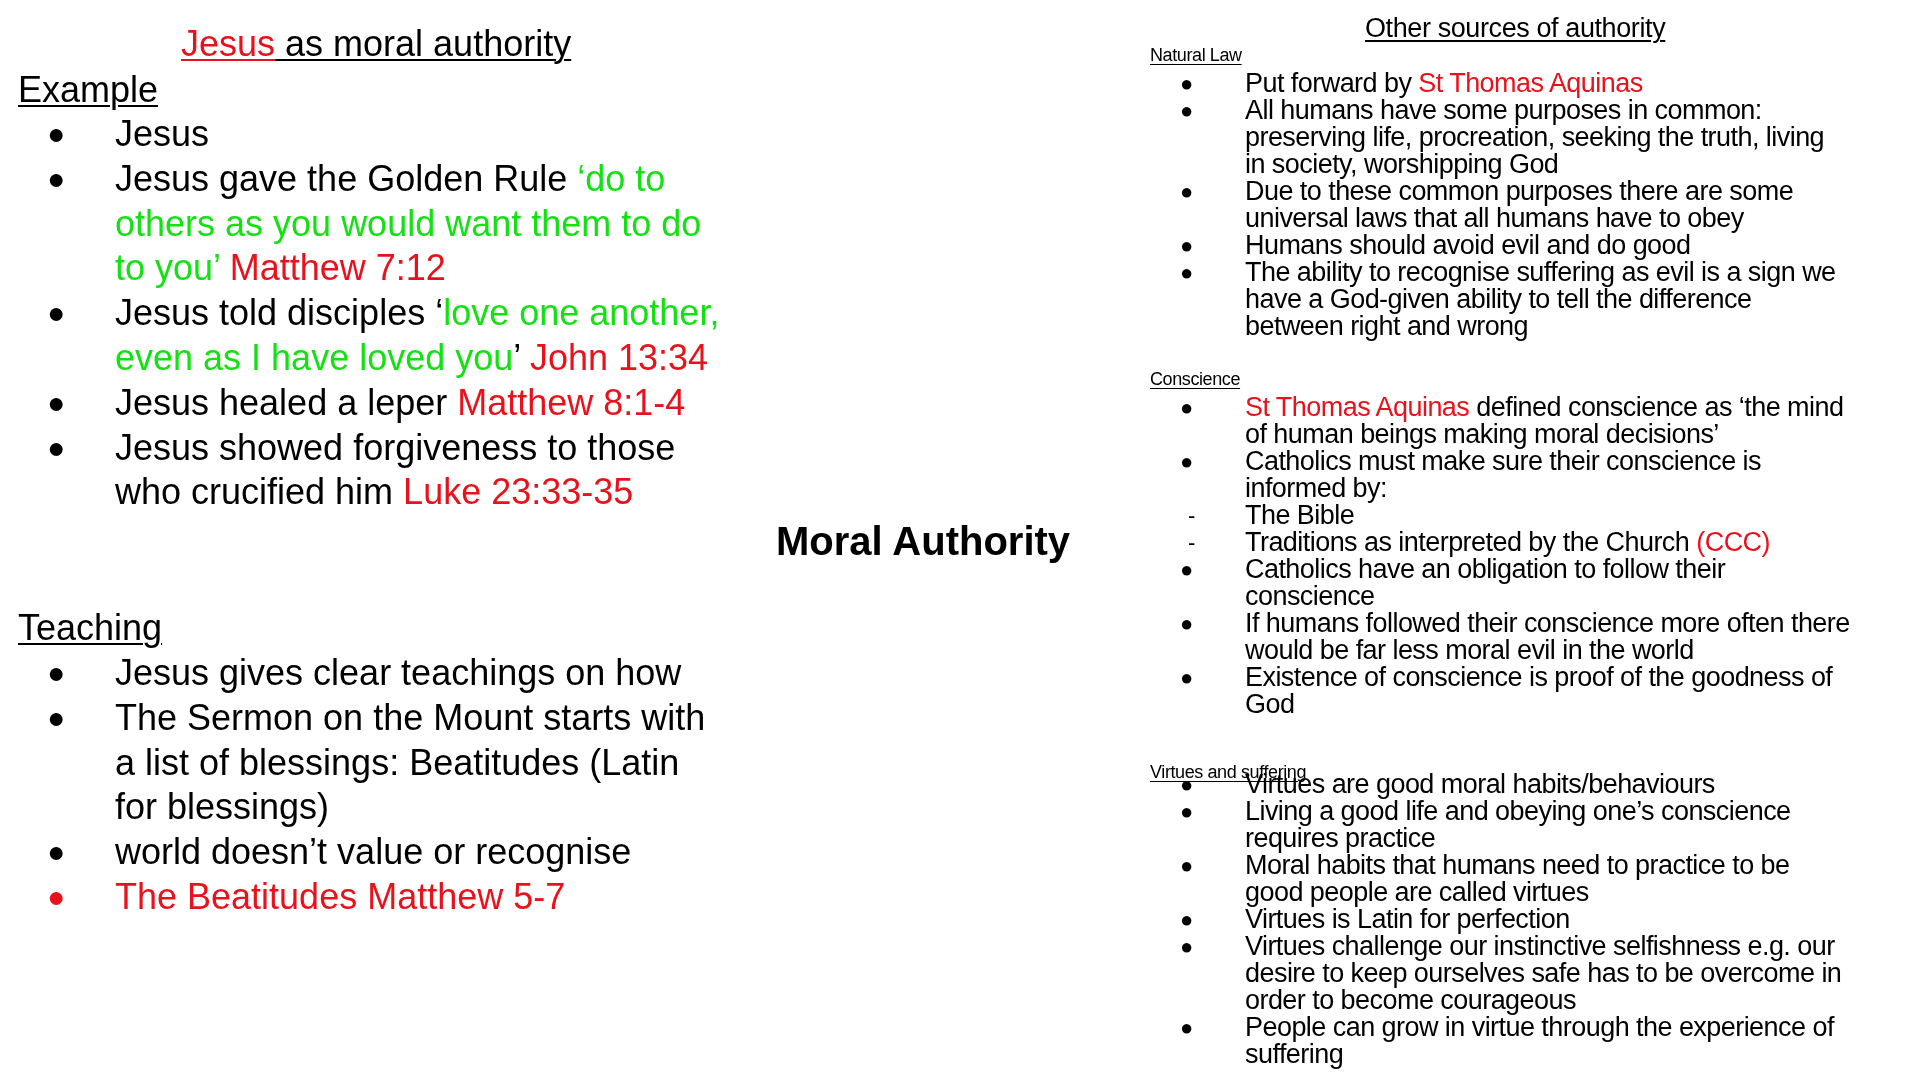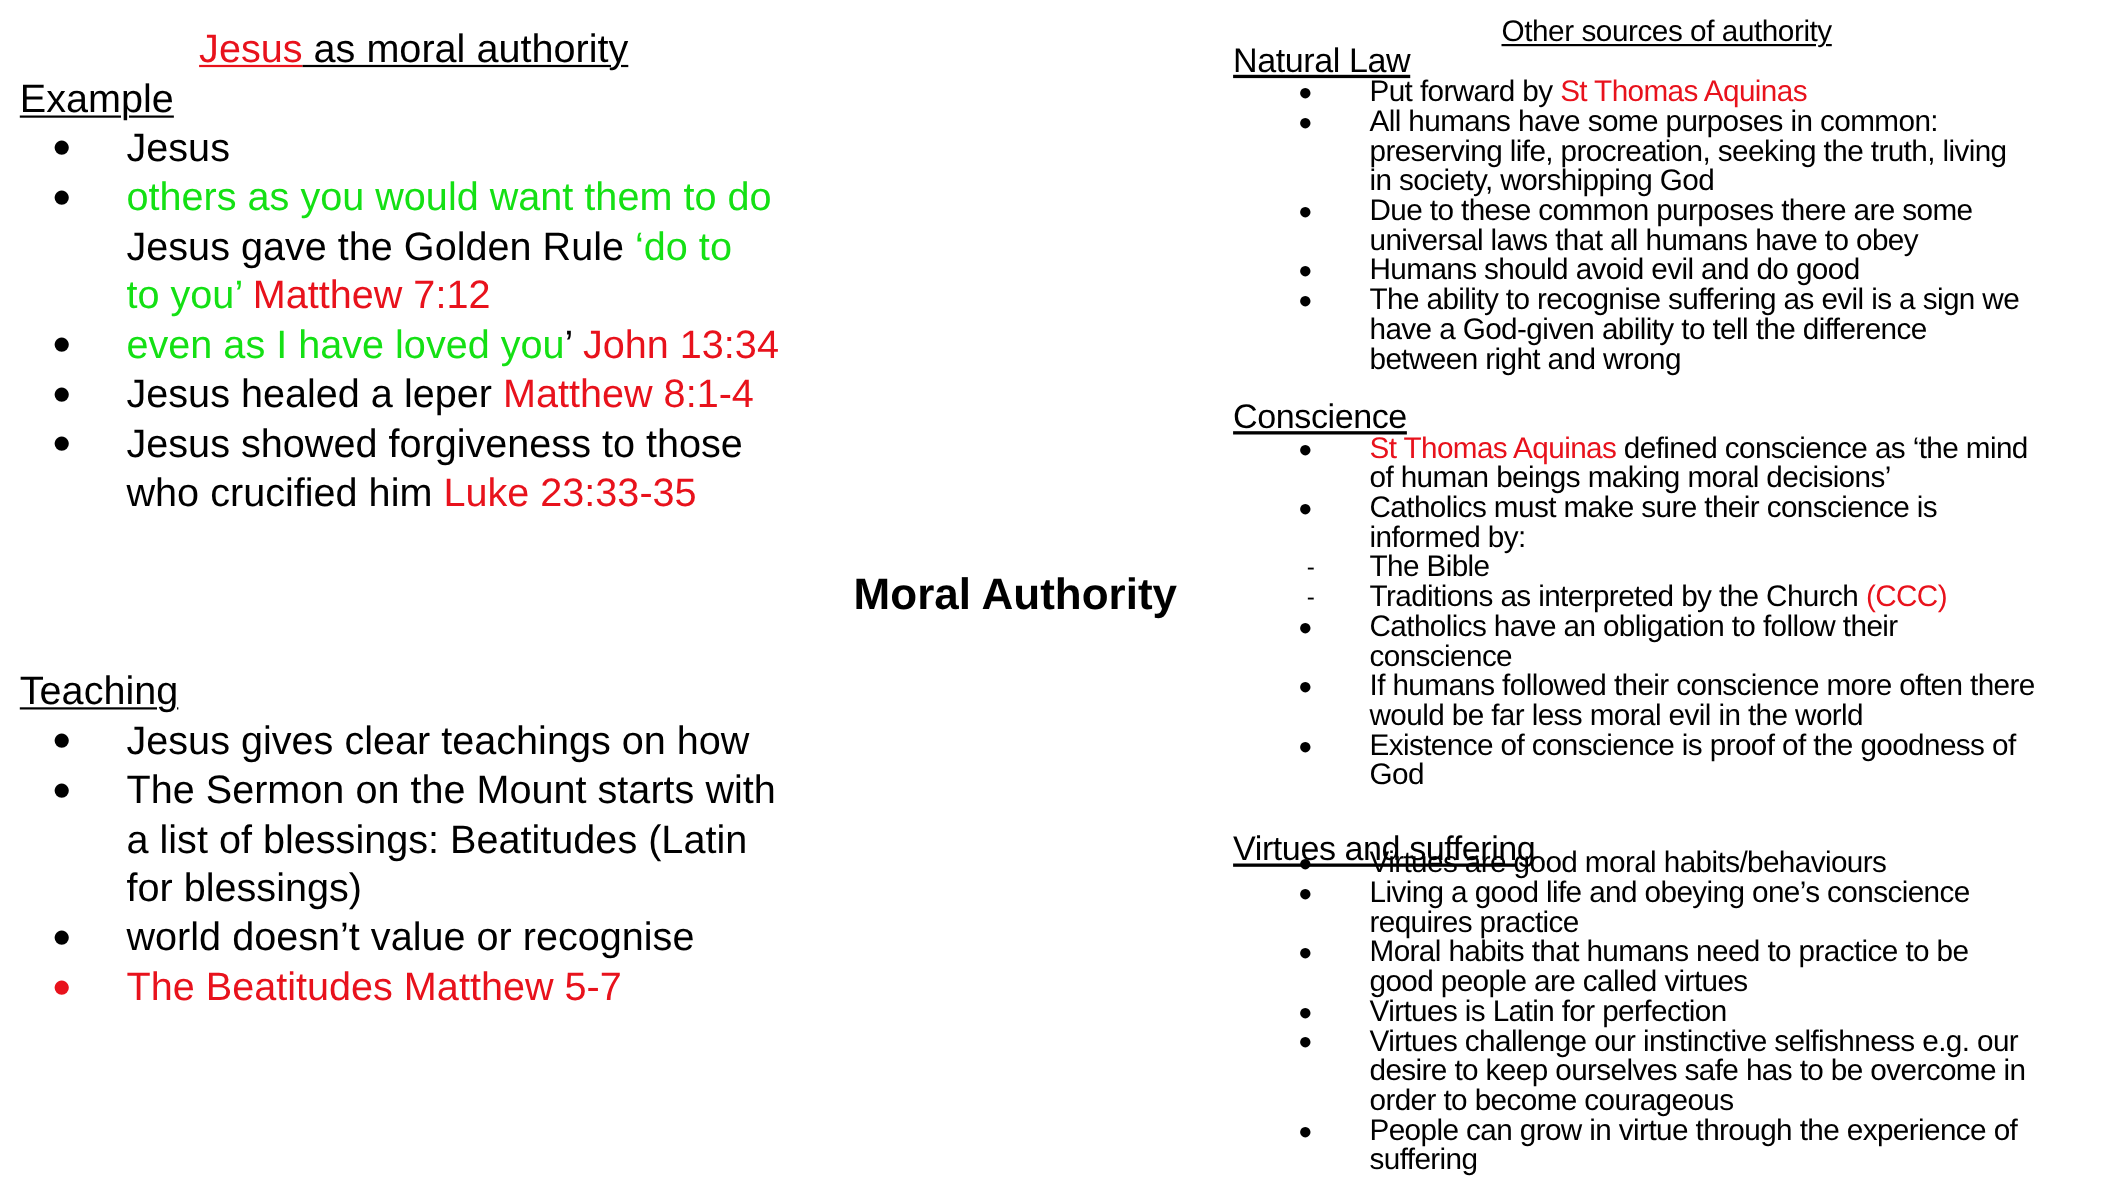--- a/index.html
+++ b/index.html
@@ -21,21 +21,21 @@
   .left-list { position: absolute; left: 0; width: 760px; }
   .l-item { position: relative; }
   .l-bullet { position: absolute; left: 47px; font-size: 30px; line-height: 44.8px; }
   .l-line { position: relative; left: 115px; font-size: 36px; line-height: 44.8px; white-space: nowrap; display: block; height: 44.8px; }
 
   
   #center-title { left: 776px; top: 514px; font-size: 40px; font-weight: bold; line-height: 54px; }
 
   
   #right-title { left: 1365px; top: 12px; font-size: 27px; line-height: 32px; letter-spacing: -0.4px; }
-  .r-heading { left: 1121px; font-size: 31px; line-height: 30px; letter-spacing: -0.4px; text-decoration: underline; }
+  .r-heading { left: 1150px; font-size: 18px; line-height: 30px; letter-spacing: -0.4px; text-decoration: underline; }
   .right-list { position: absolute; left: 0; width: 780px; }
   .r-item { position: relative; }
   .r-bullet { position: absolute; left: 1180px; font-size: 22px; line-height: 27px; }
   .r-dash { position: absolute; left: 1188px; font-size: 22px; line-height: 27px; }
   .r-line { position: relative; left: 1245px; font-size: 27px; line-height: 27px; height: 27px; white-space: nowrap; display: block; letter-spacing: -0.55px; }
 </style>
 </head>
 <body>
 
 <div class="abs" id="left-title">
@@ -43,26 +43,27 @@
 </div>
 
 <div class="abs left-heading u" style="top:68px;">Example</div>
 <div class="left-list" style="top:112px;">
     <div class="l-item">
       <span class="l-bullet black">●</span>
       <span class="l-line"><span class="black">Jesus</span></span>
     </div>
     <div class="l-item">
       <span class="l-bullet black">●</span>
+      <span class="l-line"><span class="black">Jesus gave the Golden Rule </span><span class="green">‘do to</span></span>
       <span class="l-line"><span class="green">others as you would want them to do</span></span>
-      <span class="l-line"><span class="black">Jesus gave the Golden Rule </span><span class="green">‘do to</span></span>
       <span class="l-line"><span class="green">to you’ </span><span class="red">Matthew 7:12</span></span>
     </div>
     <div class="l-item">
       <span class="l-bullet black">●</span>
+      <span class="l-line"><span class="black">Jesus told disciples ‘</span><span class="green">love one another,</span></span>
       <span class="l-line"><span class="green">even as I have loved you</span><span class="black">’ </span><span class="red">John 13:34</span></span>
     </div>
     <div class="l-item">
       <span class="l-bullet black">●</span>
       <span class="l-line"><span class="black">Jesus healed a leper </span><span class="red">Matthew 8:1-4</span></span>
     </div>
     <div class="l-item">
       <span class="l-bullet black">●</span>
       <span class="l-line"><span class="black">Jesus showed forgiveness to those</span></span>
       <span class="l-line"><span class="black">who crucified him </span><span class="red">Luke 23:33-35</span></span>

